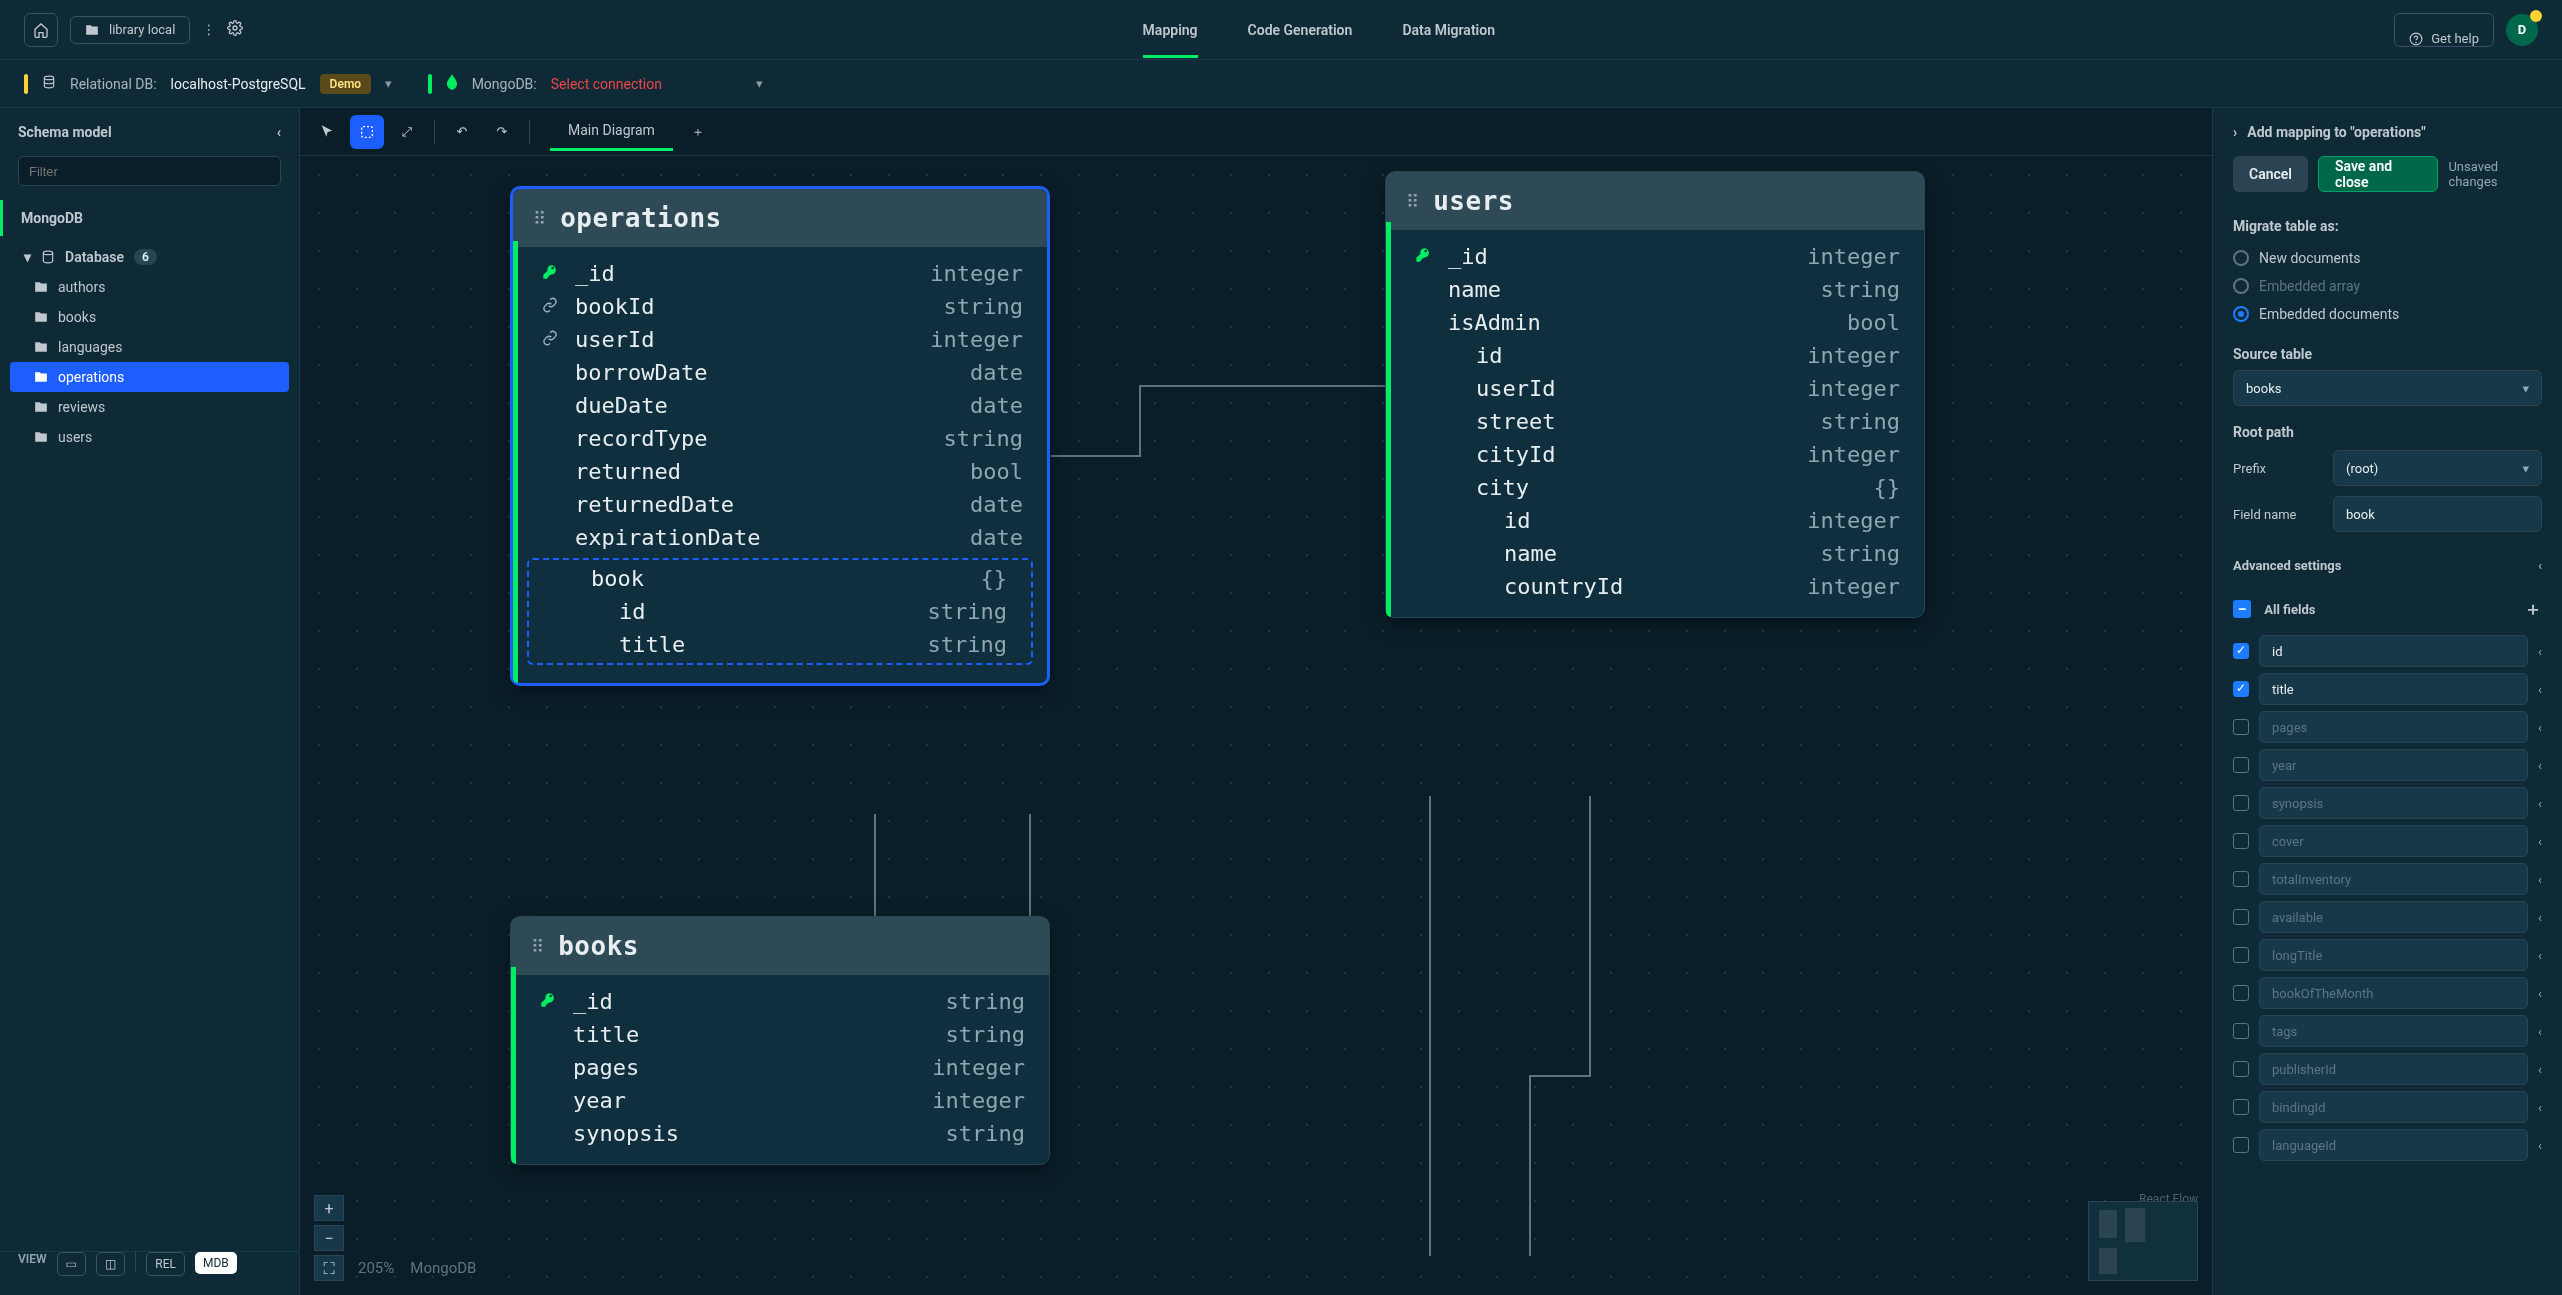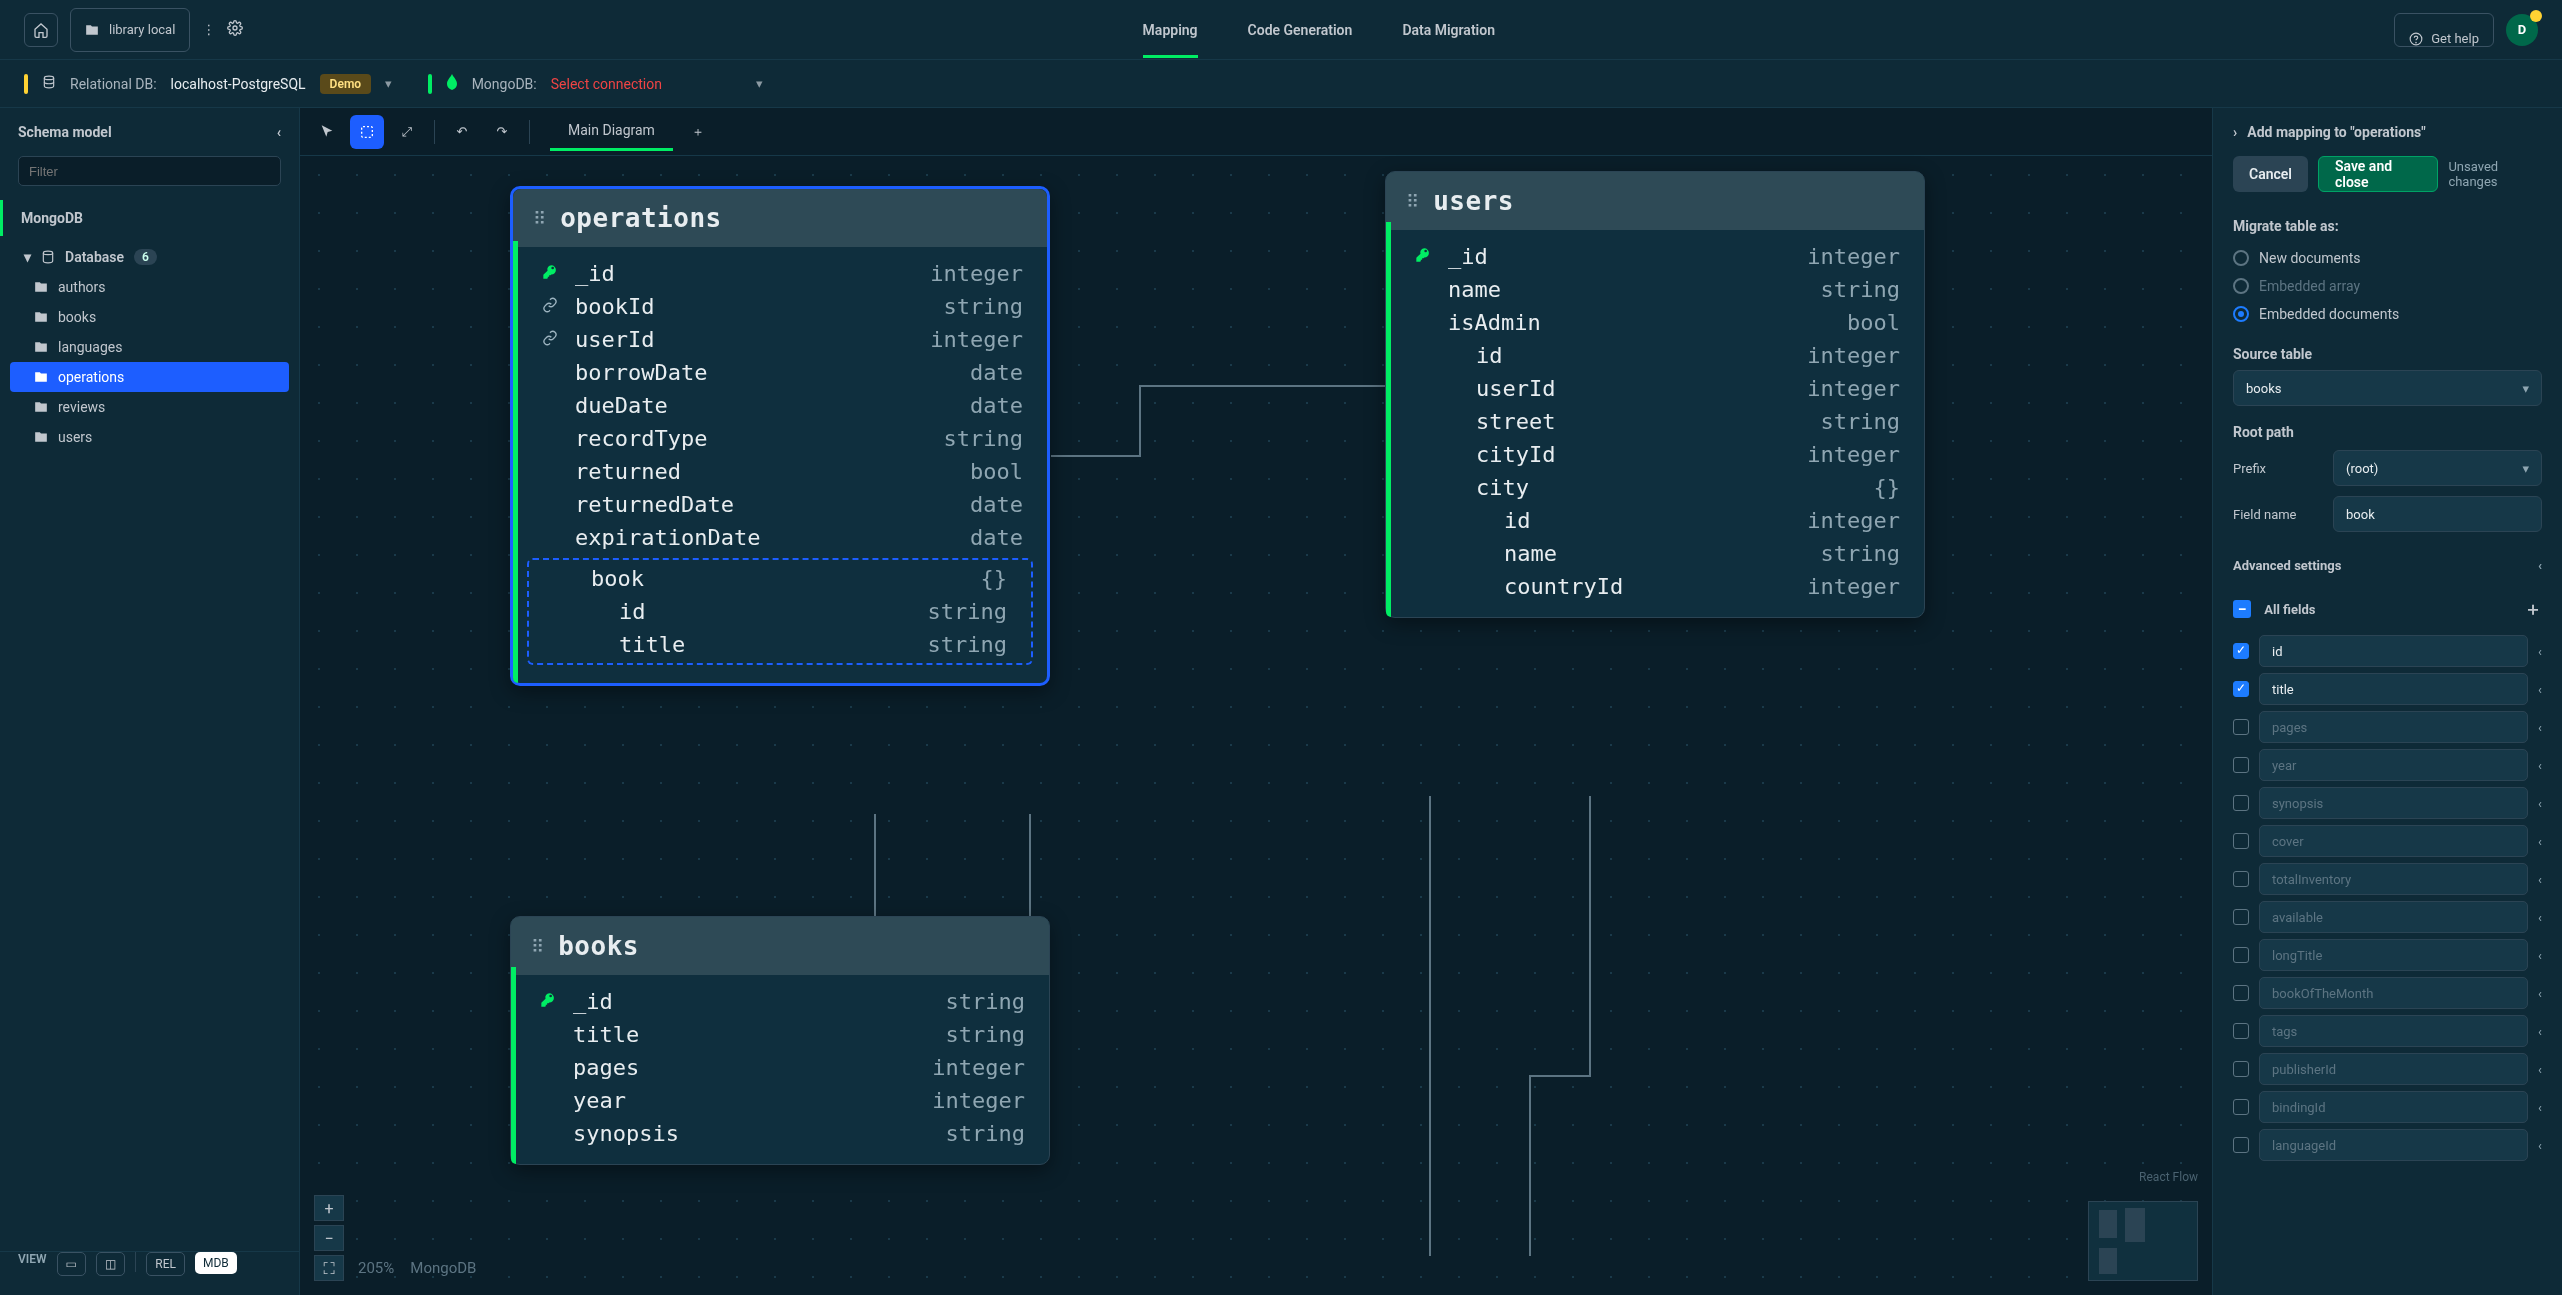--- a/index.html
+++ b/index.html
@@ -26,21 +26,21 @@
 }
 .icon-btn {
   width: 34px; height: 34px;
   border: 1px solid #3a5263;
   border-radius: 6px;
   display: flex; align-items: center; justify-content: center;
   cursor: pointer;
   color: #c1c7ce;
 }
 .proj-chip {
-  height: 44px;
+  height: 28px;
   border: 1px solid #3a5263;
   border-radius: 6px;
   display: flex; align-items: center;
   padding: 0 14px; gap: 10px;
 }
 .nav-tabs {
   display: flex; gap: 50px;
   margin: 0 auto;
 }
 .nav-tab { padding: 20px 0; position: relative; cursor: pointer; font-weight: 600; font-size: 14px;}
@@ -194,21 +194,21 @@
 .allfields-row{display:flex;align-items:center;justify-content:space-between;padding:8px 0;font-weight:700;}
 .minus { width:18px;height:18px;background:#1d7cff;border-radius:3px;display:inline-flex;align-items:center;justify-content:center;color:#fff;font-weight:900;margin-right:10px;}
 .field-item{display:flex;align-items:center;gap:10px;margin:6px 0;}
 .chk{width:16px;height:16px;border:1px solid #5c7482;border-radius:3px;display:inline-block;}
 .chk.on{background:#1d7cff;border-color:#1d7cff;position:relative;}
 .chk.on::after{content:"✓";color:#fff;font-size:12px;position:absolute;left:2px;top:-1px;}
 .field-chip{flex:1;height:32px;border:1px solid #2b4454;background:#163848;border-radius:5px;display:flex;align-items:center;padding:0 12px;color:#e8edf0;}
 .field-item.off .field-chip{color:#5c7482;}
 .chevr{color:#8fa6b2;}
 .plus-btn{color:#c1c7ce;font-size:18px;cursor:pointer;}
-.react-flow-attr{position:absolute;right:14px;bottom:111px;color:#4a6270;font-size:12px;}
+.react-flow-attr{position:absolute;right:14px;bottom:89px;color:#4a6270;font-size:12px;}
 </style>
 </head>
 <body>
 
 <div class="topbar">
   <div class="icon-btn">
     <svg width="16" height="16" viewBox="0 0 24 24" fill="none" stroke="currentColor" stroke-width="2">
         <path d="M3 11l9-8 9 8v10a2 2 0 01-2 2h-4v-7h-6v7H5a2 2 0 01-2-2z"></path>
       </svg>
   </div>

